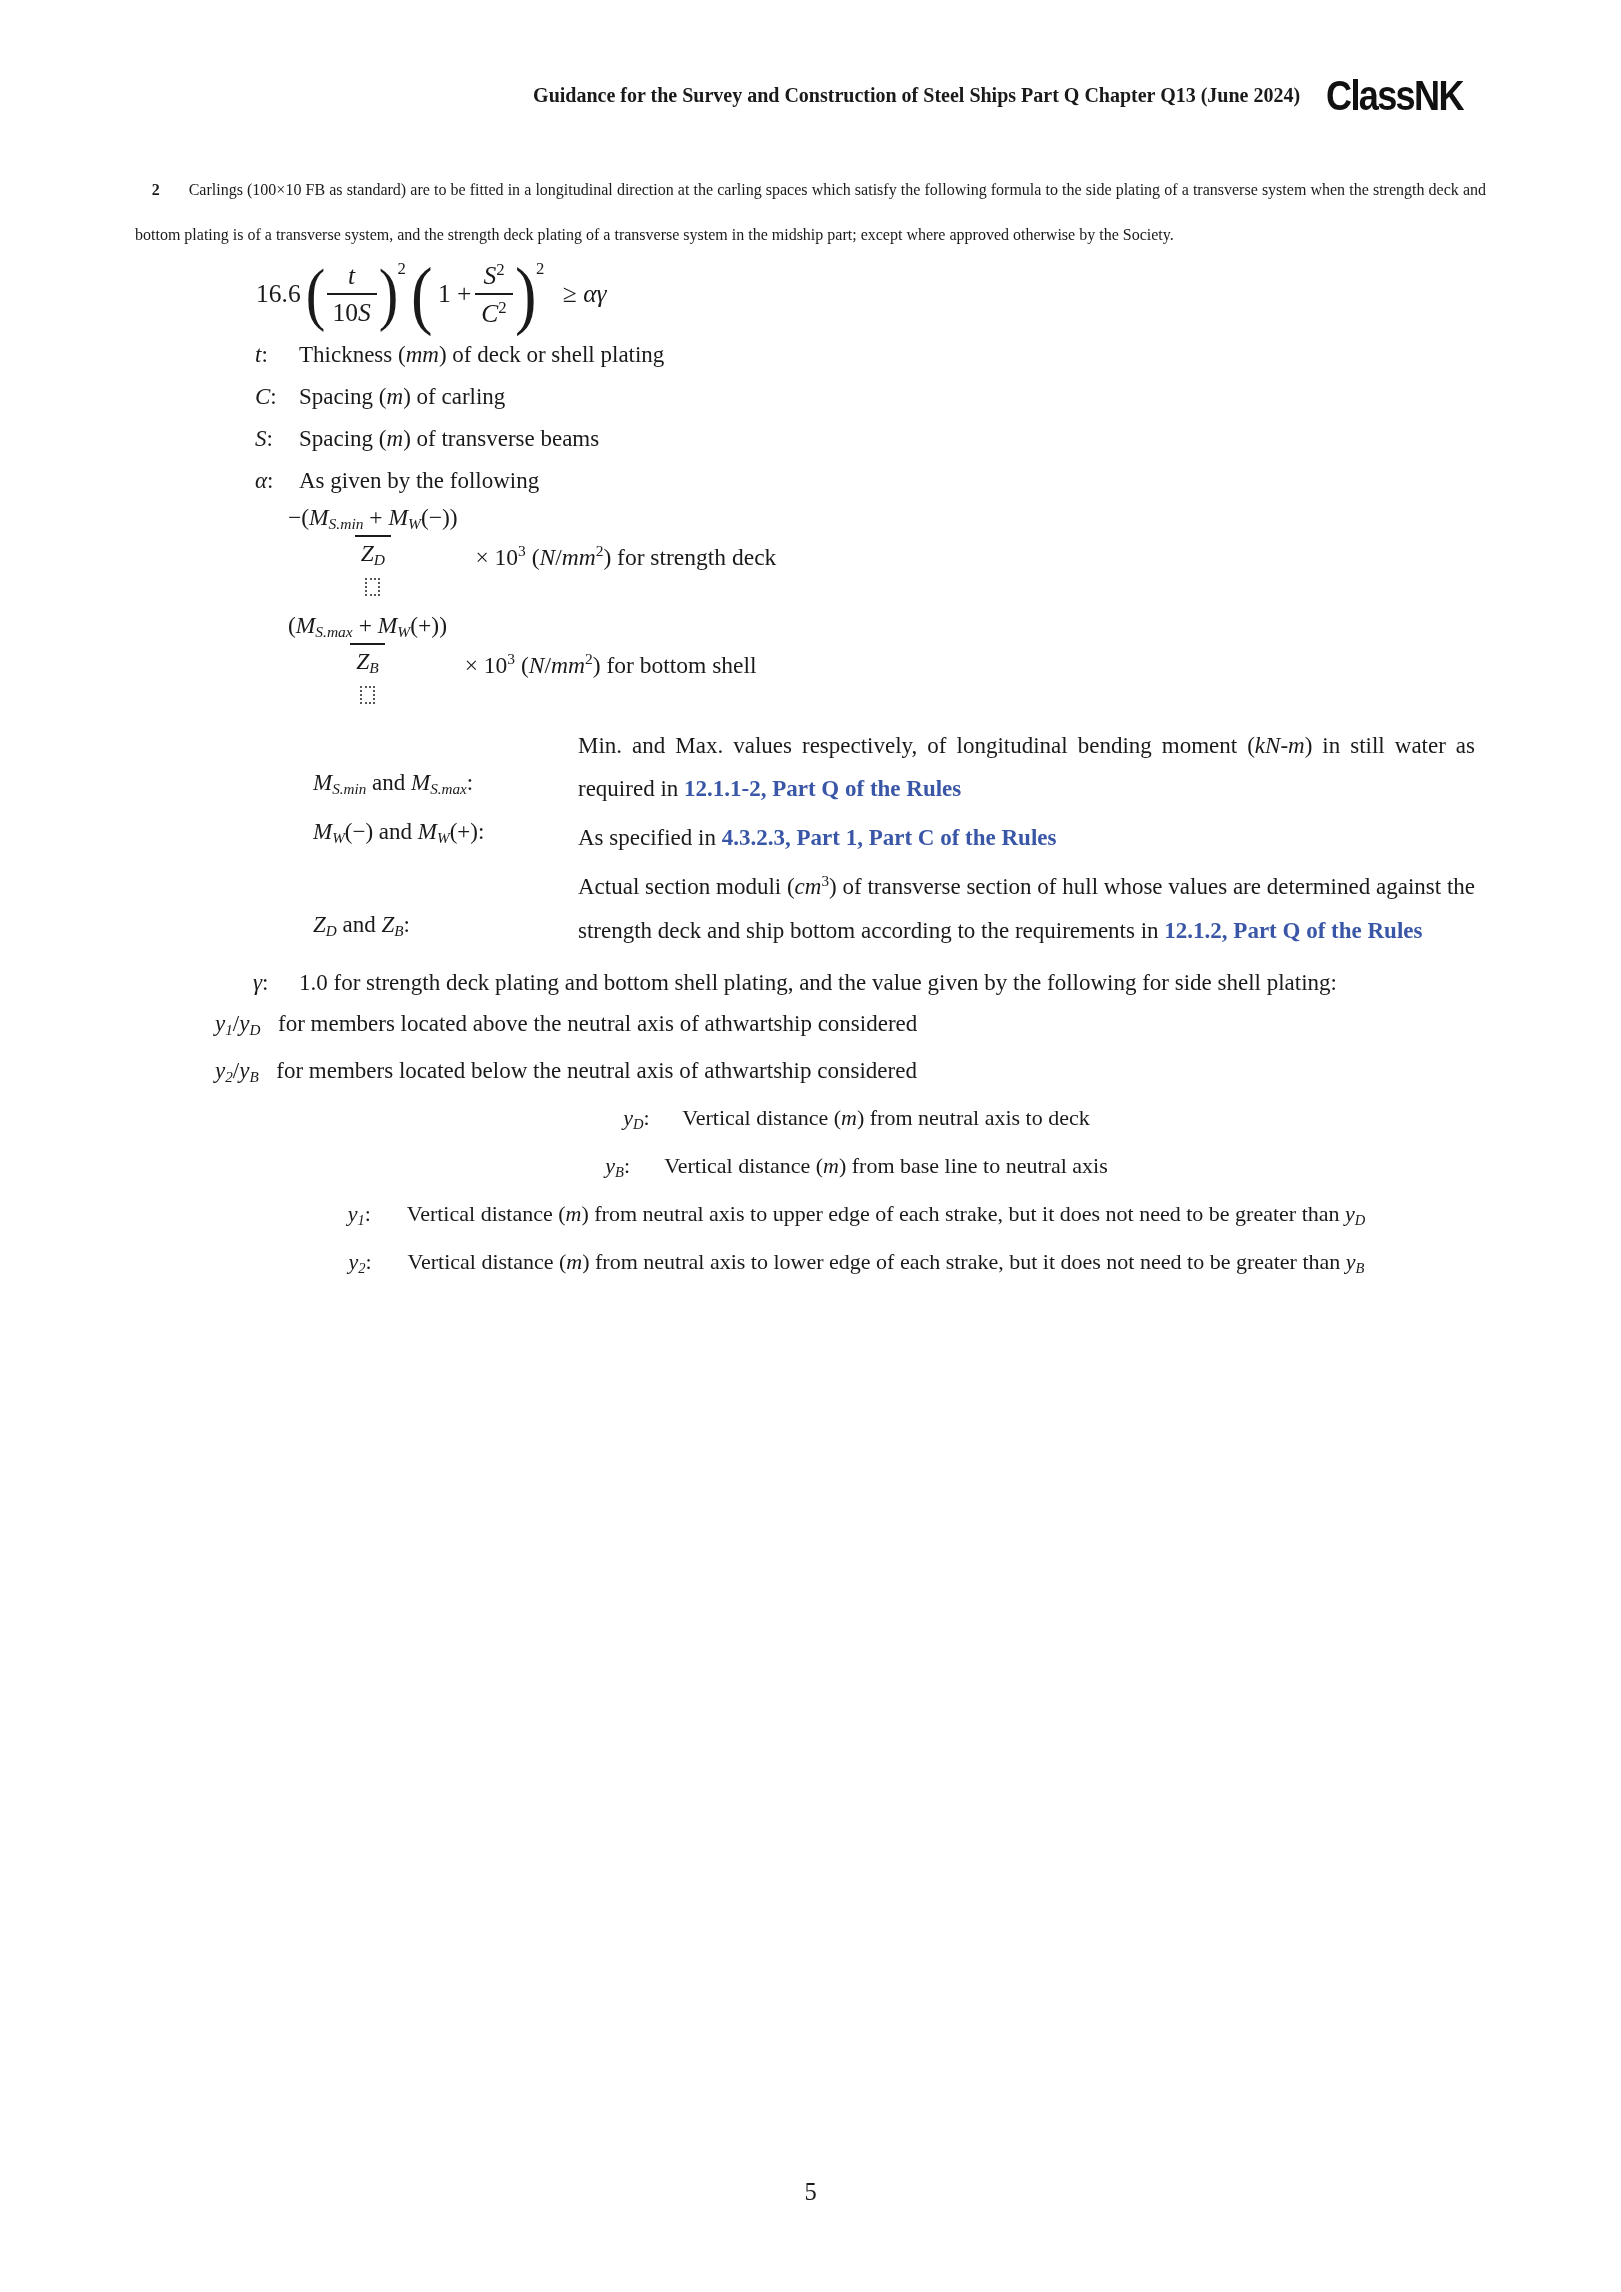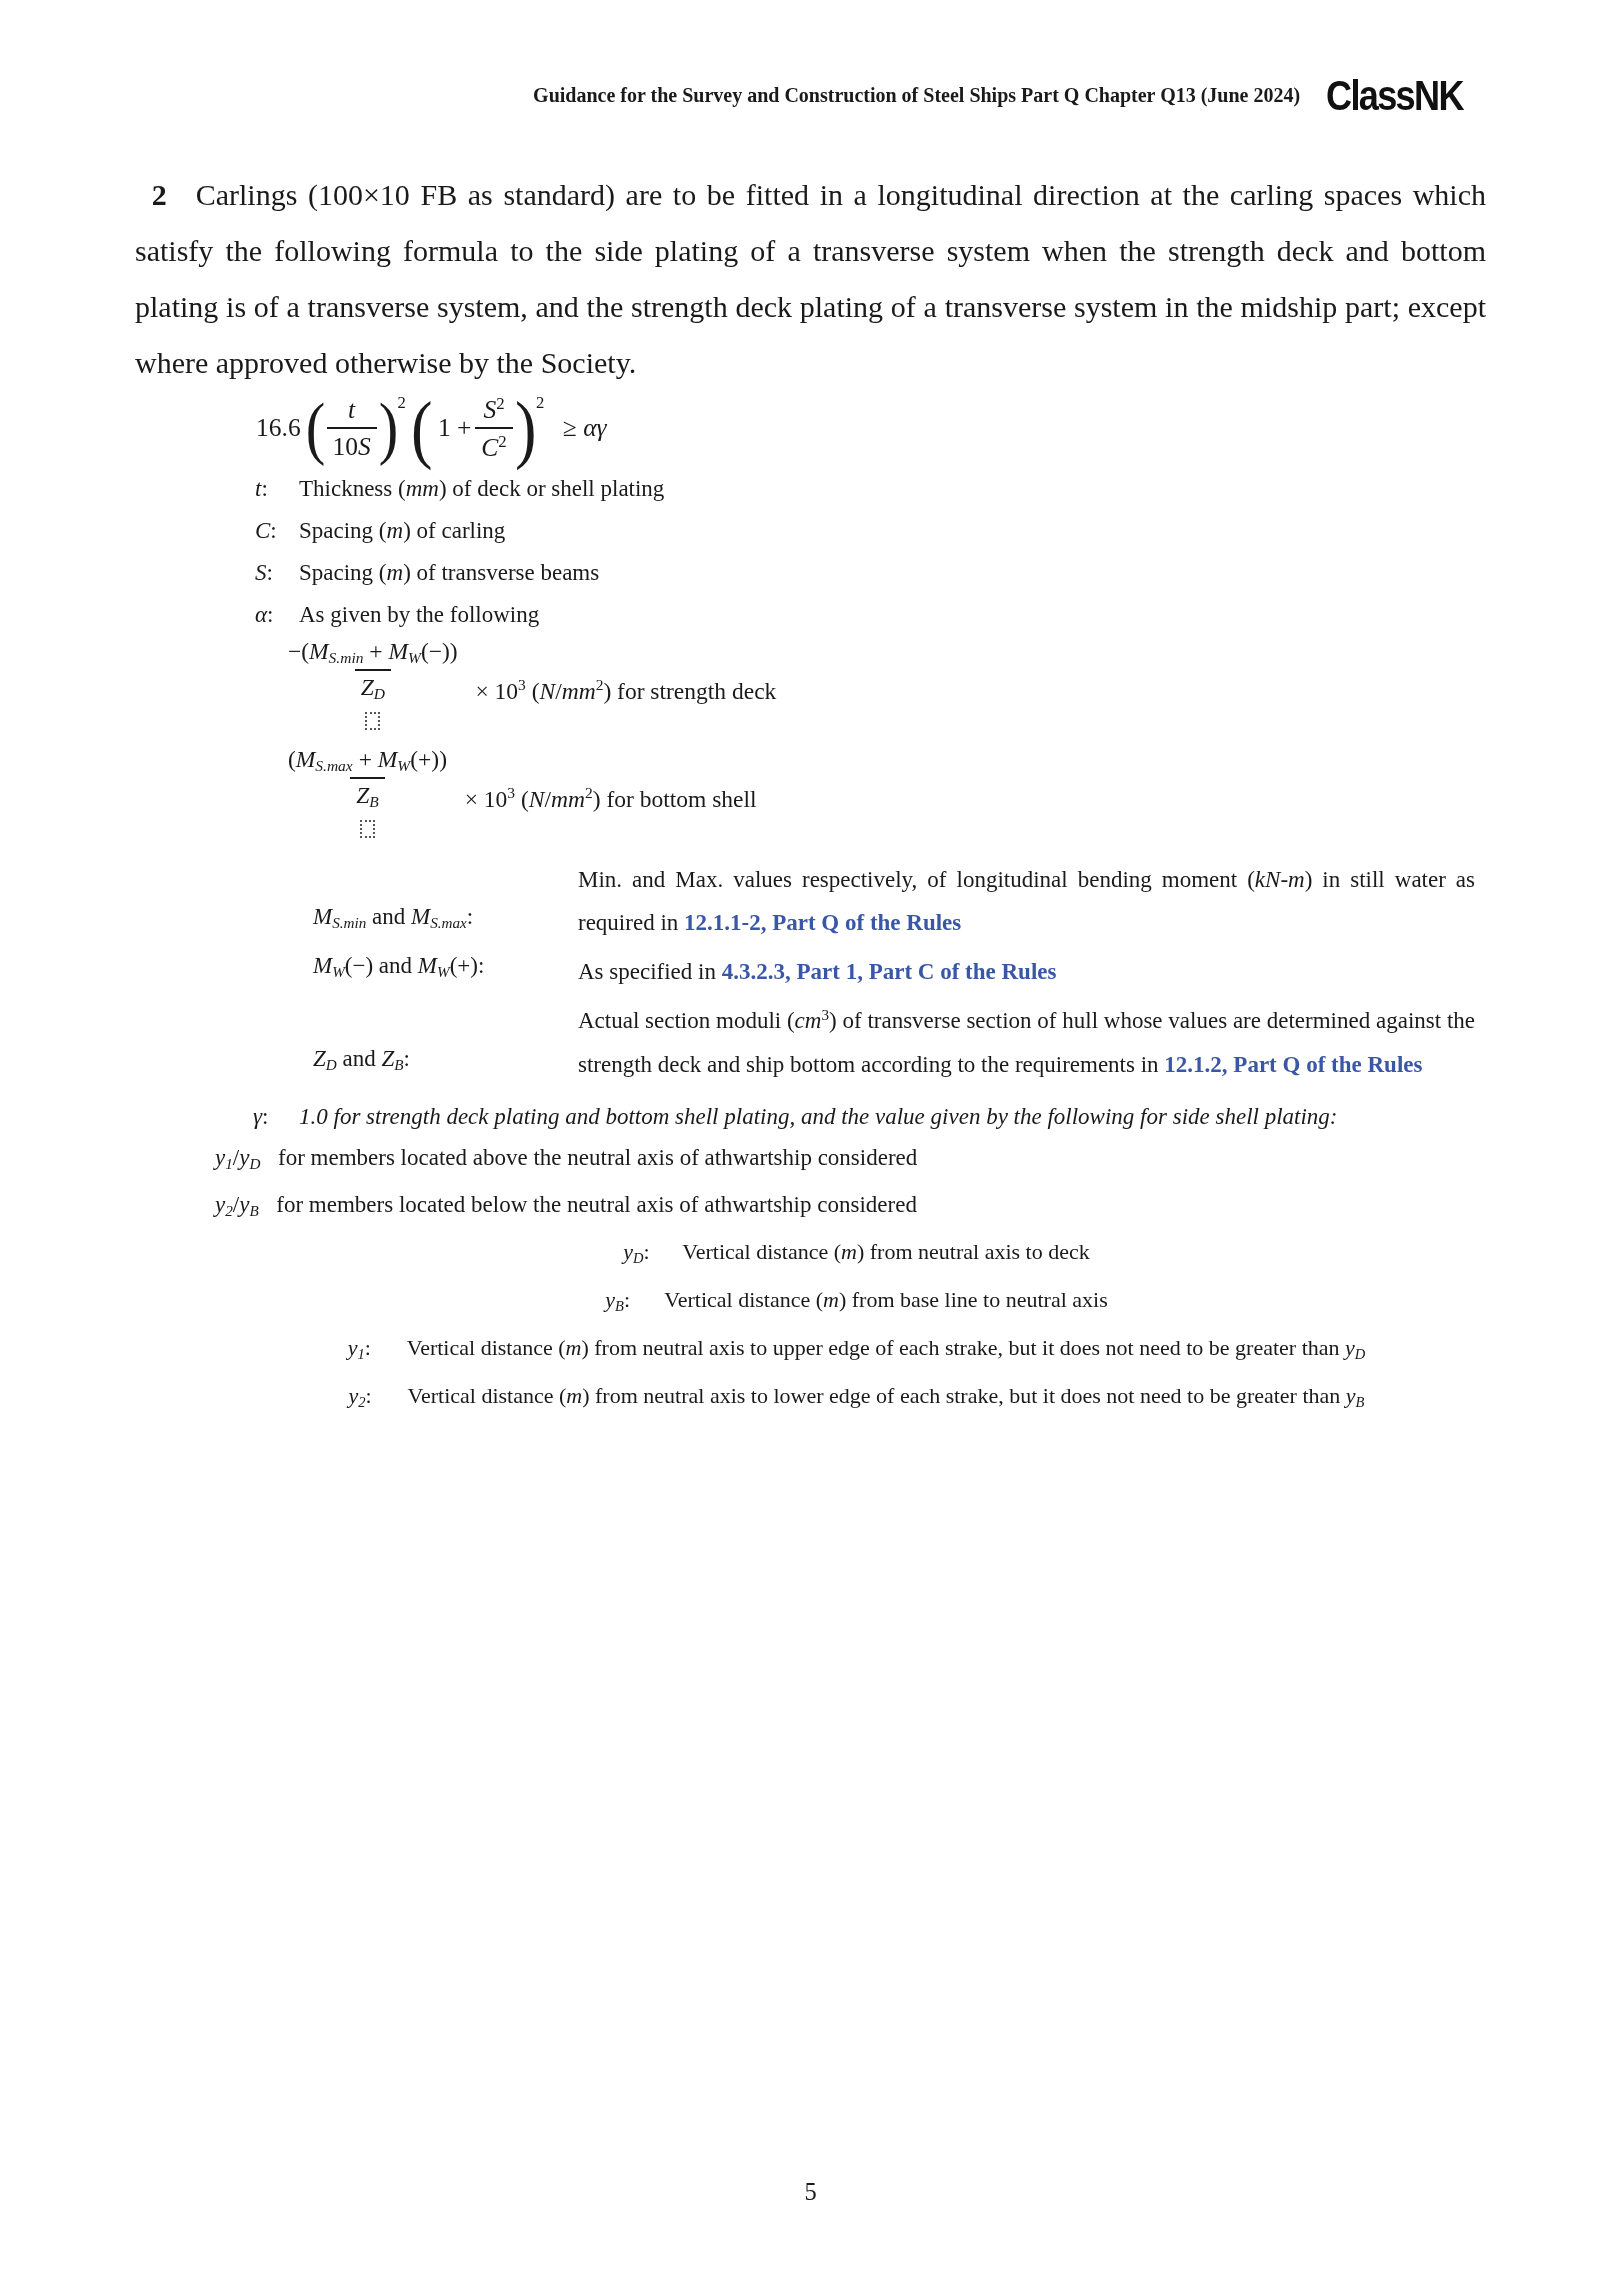--- a/index.html
+++ b/index.html
@@ -15,21 +15,21 @@
   }
   .header-title { font-size:20px; font-weight:bold; white-space:nowrap; }
   .header-logo {
     font-family:"Liberation Sans", sans-serif; font-weight:bold; font-size:43px;
     letter-spacing:-2px; transform:scaleX(0.84); transform-origin:center;
     color:#111; line-height:1;
   }
   
   .content { position:absolute; left:135px; top:167px; width:1351px; }
 
-  .para { font-size:30px; line-height:56px; text-align:justify; }
+  .para { font-size:16px; line-height:45px; text-align:justify; }
   .para-num { font-weight:bold; margin-left:16.7px; margin-right:29px; }
 
   
   .formula-main {
     margin:3.9px 0 3.9px 121px; height:67px; display:flex; align-items:center;
     font-size:25.5px;
   }
   .coef { margin-right:2.9px; }
   .bp { font-size:69px; line-height:1; display:inline-block; transform:scaleX(0.85); font-weight:400; }
   .bp2 { font-size:76px; }
@@ -58,21 +58,21 @@
   
   .symrows { margin-top:7.8px; }
   .symrow { display:flex; align-items:flex-end; margin-left:178px; }
   .symrow-term { width:265px; flex:none; font-size:23px; line-height:43px; }
   .symrow-desc { width:897px; font-size:23px; line-height:43px; text-align:justify; }
 
   
   .gamma { margin-top:9.8px; }
   .gamma-intro-row { display:flex; margin-left:118px; font-size:23px; line-height:41px; }
   .gamma-label { width:46px; flex:none; }
-  .gamma-intro { white-space:nowrap;font-style:italic; }
+  .gamma-intro { white-space:nowrap; }
   .ratio-row { display:flex; margin-left:80px; font-size:23px; line-height:41px; }
   .ratio-expr { flex:none; margin-right:17.6px; }
   .ratio-text { white-space:nowrap; }
   .ydef-row { display:flex; margin-left:92px; font-size:22px; line-height:41px;justify-content:center; }
   .ydef-term { width:59px; flex:none; }
   .ydef-text { white-space:nowrap; }
 
   
   .footer { position:absolute; top:2178px; left:0; width:100%; text-align:center; font-size:24.5px; }
 

